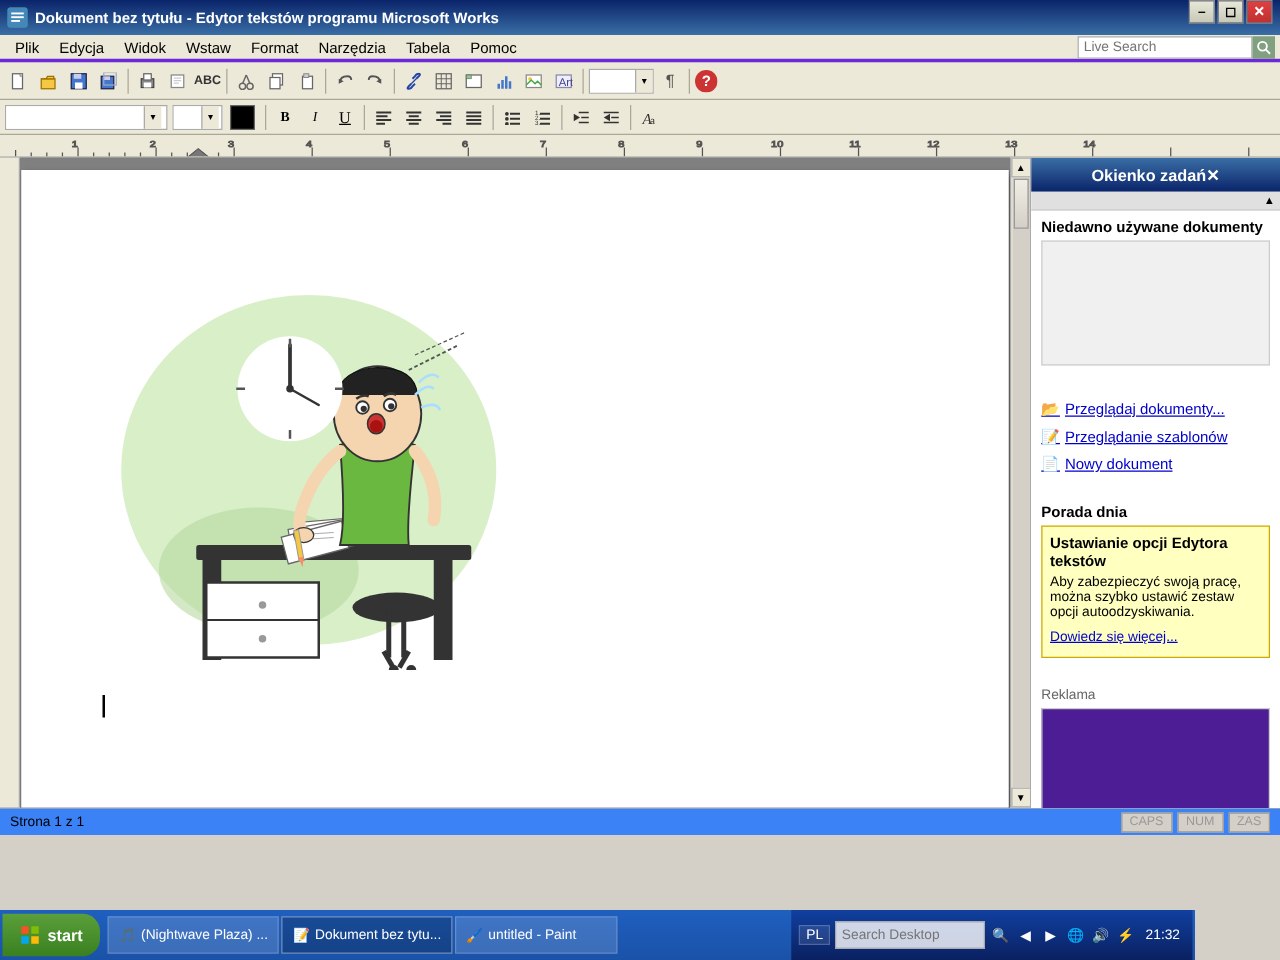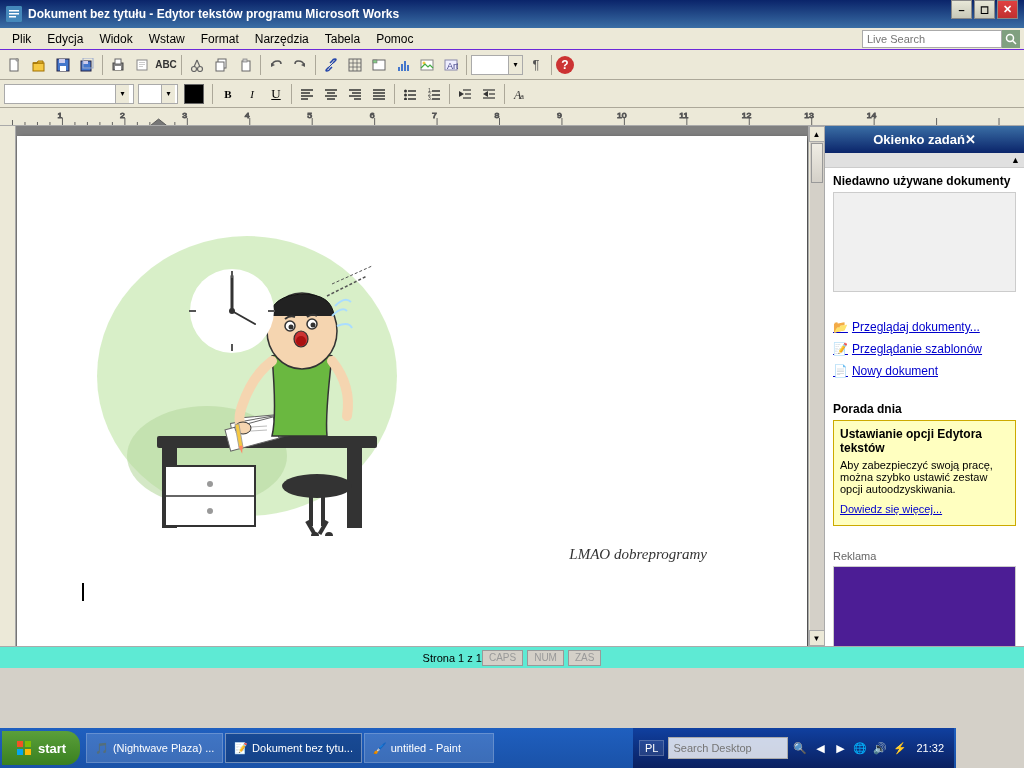--- a/index.html
+++ b/index.html
@@ -21,21 +21,21 @@
     .title-btn {
       width: 21px; height: 19px; background: linear-gradient(to bottom, #e8e8d8, #c8c8b8);
       border: 1px solid #888; color: #000; font-size: 11px; display: flex; align-items: center; justify-content: center;
       cursor: pointer; font-weight: bold;
     }
     .title-btn.close { background: linear-gradient(to bottom, #e04040, #c03030); color: white; }
 
     
     #menu-bar {
       background: #ece9d8; height: 22px; display: flex; align-items: center; padding: 0 4px;
-      border-bottom: 1px solid #6d28d9;
+      border-bottom: 3px solid #6d28d9;
     }
     .menu-item { padding: 2px 8px; cursor: pointer; font-size: 12px; color: #000; }
 
     
     .toolbar {
       background: #ece9d8; height: 30px; display: flex; align-items: center; padding: 0 4px; gap: 2px;
       border-bottom: 1px solid #aca899;
     }
     .tb-btn {
       width: 22px; height: 22px; background: transparent; border: 1px solid transparent;
@@ -99,22 +99,22 @@
     .pane-section-title { font-weight: bold; font-size: 12px; margin-bottom: 4px; }
     .pane-recent-box { background: #f0f0f0; border: 1px solid #ccc; height: 100px; margin: 4px 0; }
     .pane-link { color: #0000cc; text-decoration: underline; cursor: pointer; font-size: 12px; padding: 4px 0; display: flex; align-items: center; gap: 4px; }
     .pane-divider { height: 1px; background: #ccc; margin: 4px 0; }
     .tip-box { background: #ffffc0; border: 1px solid #ccaa00; padding: 6px; margin: 4px 0; font-size: 11px; }
     .tip-title { font-weight: bold; font-size: 12px; margin-bottom: 4px; }
     .ad-box { border: 1px solid #ccc; background: #4c1d95; height: 120px; display: flex; align-items: flex-end; justify-content: center; margin: 4px 0; }
 
     
     #status-bar {
-      background: #5eead4; height: 22px; display: flex; align-items: center; padding: 0 8px;
-      border-top: 1px solid #aaa; font-size: 11px; justify-content: center;
+      background: #3b82f6; height: 22px; display: flex; align-items: center; padding: 0 8px;
+      border-top: 1px solid #aaa; font-size: 11px; justify-content: space-between;
     }
     #status-right { display: flex; gap: 4px; }
     .status-key { background: #d4d0c8; border: 1px solid #999; padding: 0 6px; height: 16px; display: flex; align-items: center; font-size: 10px; }
     .status-key.inactive { color: #999; }
 
     
     #taskbar {
       background: linear-gradient(to bottom, #1f5fbf, #1a52a8); height: 40px; display: flex; align-items: center;
       padding: 0 2px; gap: 2px; position: fixed; bottom: 0; left: 0; width: 956px;
     }
@@ -567,23 +567,20 @@
             <line x1="155" y1="95" x2="155" y2="102" stroke="#555" stroke-width="2"></line>
             <line x1="155" y1="168" x2="155" y2="175" stroke="#555" stroke-width="2"></line>
             <line x1="112" y1="135" x2="119" y2="135" stroke="#555" stroke-width="2"></line>
             <line x1="191" y1="135" x2="198" y2="135" stroke="#555" stroke-width="2"></line>
 
             <line x1="250" y1="120" x2="290" y2="100" stroke="#555" stroke-width="1.5" stroke-dasharray="3,2"></line>
             <line x1="255" y1="108" x2="295" y2="90" stroke="#555" stroke-width="1" stroke-dasharray="3,2"></line>
           </svg>
         </div>
 
-        <div class="caption-text">
-          <span style="font-style:italic;">LMAO dobreprogramy</span>
-        </div>
 
         <div style="margin-top: 20px; padding-left: 5px;">
           <span class="cursor-line"></span>
         </div>
       </div>
     </div>
   </div>
 
   <div id="v-scrollbar">
     <div class="scroll-btn">▲</div>

